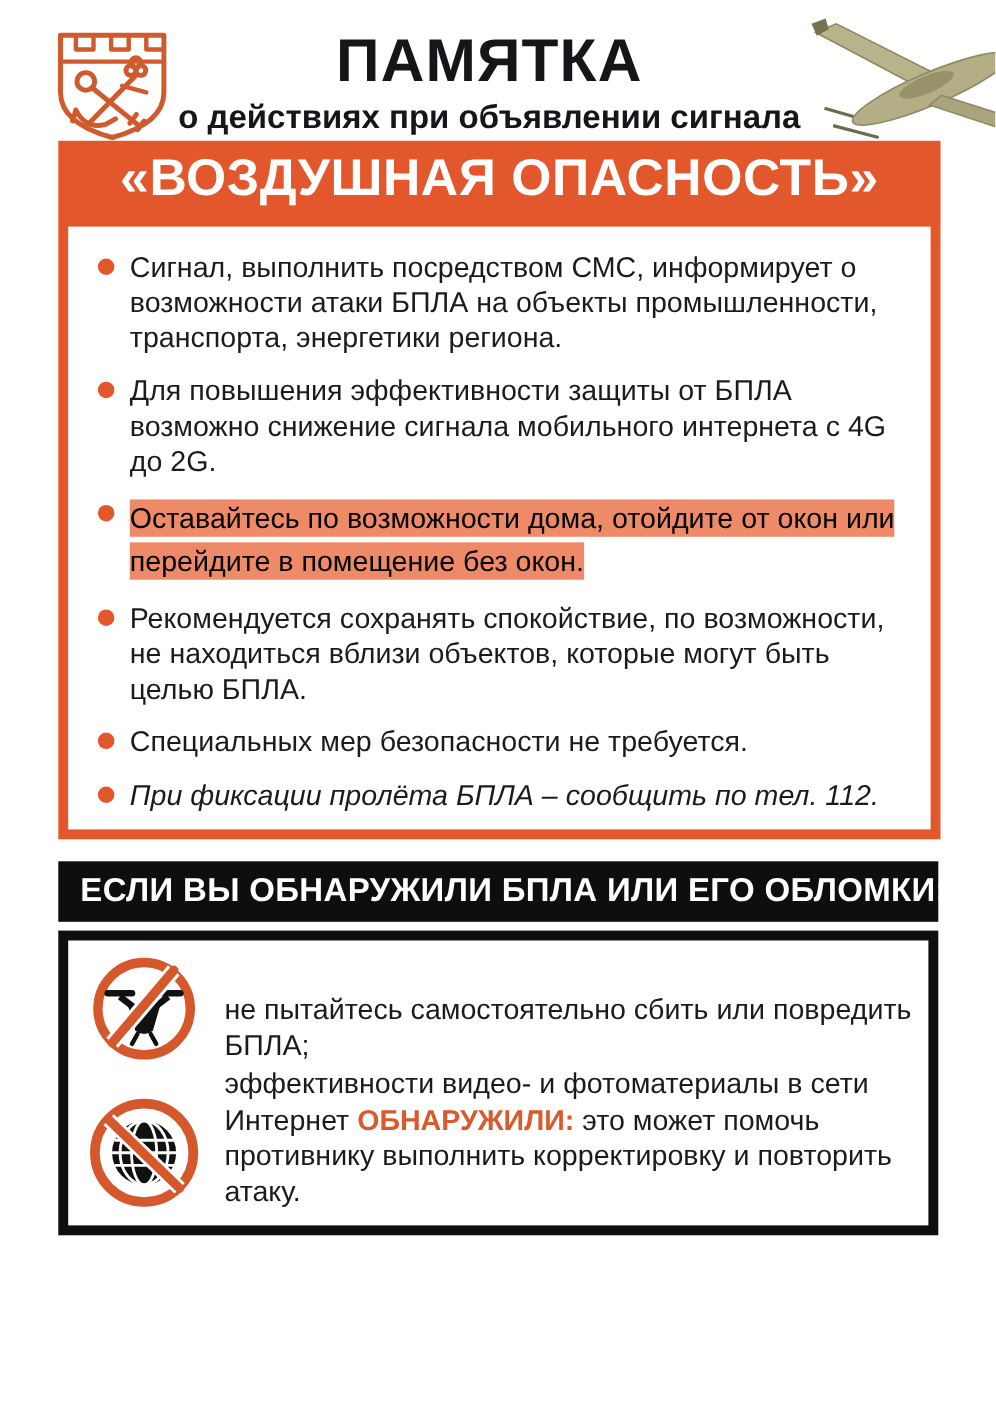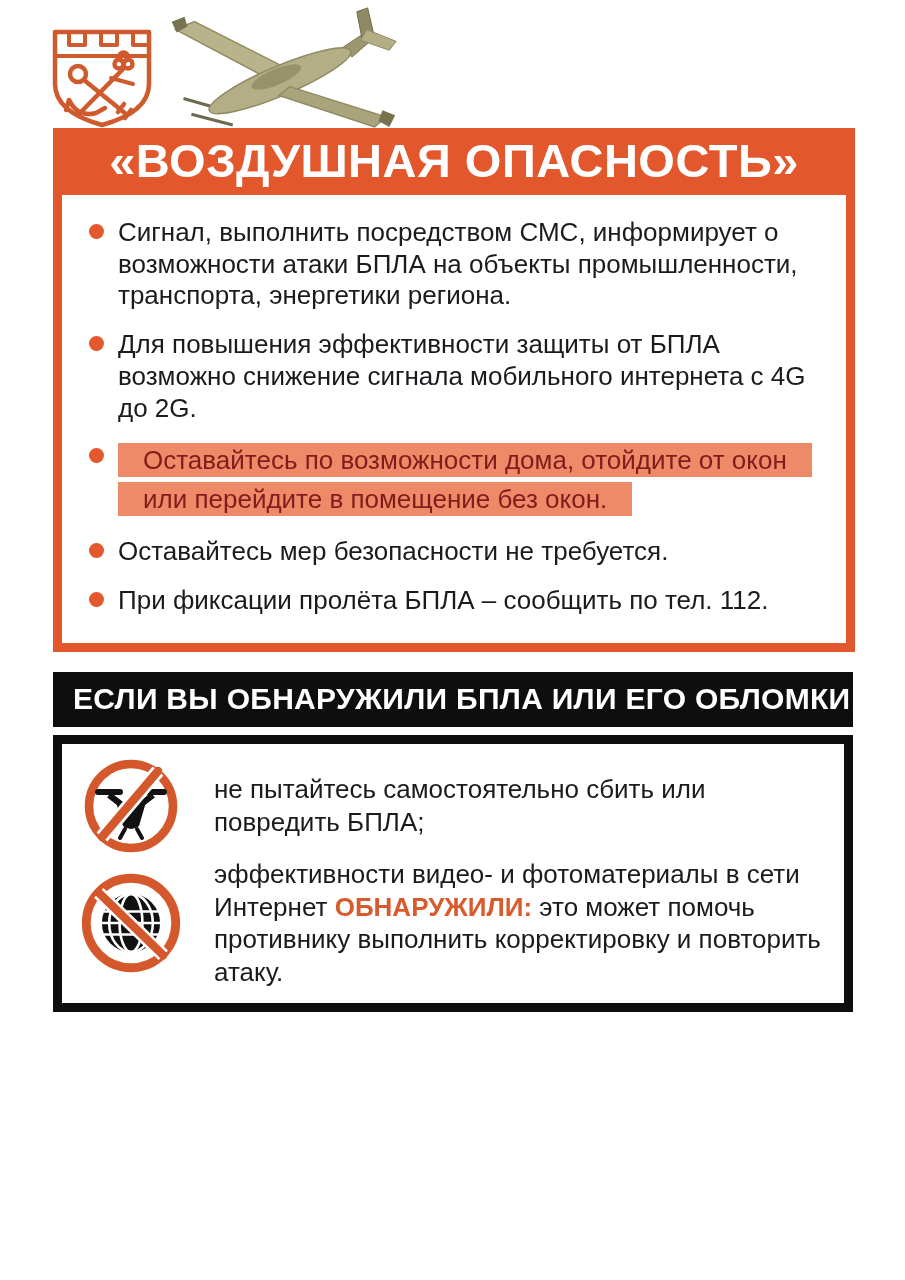--- a/index.html
+++ b/index.html
@@ -10,36 +10,36 @@
   
   .top{height:128px;display:flex;align-items:flex-start;}
   .emblem{margin:26px 0 0 46px;flex:0 0 116px;}
   .titles{flex:1;display:flex;flex-direction:column;align-items:center;justify-content:flex-end;
           padding-bottom:4px;height:124px;}
   .title{font-size:55px;font-weight:bold;letter-spacing:1px;line-height:1;color:#15151a;}
   .subtitle{font-size:30px;font-weight:bold;margin-top:7px;white-space:nowrap;color:#15151a;}
   .drone{flex:0 0 238px;margin-top:0;}
   
   .alert{margin:0 50px 0 53px;background:#e2572b;padding:0 9px 9px 9px;}
-  .alert-title{height:67px;line-height:66px;text-align:center;color:#fff;
+  .alert-title{height:78px;line-height:66px;text-align:center;color:#fff;
                font-weight:bold;font-size:47px;letter-spacing:0.5px;white-space:nowrap;}
   .alert-body{background:#ffffff;padding:22px 16px 14px 20px;}
   .bullet{display:flex;margin-bottom:17px;}
-  .bullet:last-child{margin-bottom:12px;}
+  .bullet:last-child{margin-bottom:0;font-style:italic;}
   .dot{width:15px;height:15px;border-radius:50%;background:#e2572b;flex:0 0 15px;margin:7px 14px 0 7px;}
   .btext{font-size:26px;line-height:1.22;margin:0;font-weight:500;}
   .hl-wrap{line-height:1.5;}
-  .hl{background:#ee8a68;color:#7f1d1d;padding:2px 25px;
+  .hl{background:#ee8a68;color:#000000;padding:2px 0;
       -webkit-box-decoration-break:clone;box-decoration-break:clone;}
   
   .found{margin:20px 52px 0 53px;}
   .found-header{background:#0e0e0e;color:#ffffff;font-weight:bold;font-size:30px;
                 padding:10px 8px 11px 20px;letter-spacing:0.3px;white-space:nowrap;}
   .found-box{border:9px solid #0e0e0e;margin-top:8px;padding:10px 14px 12px 10px;background:#fff;}
-  .row{display:flex;align-items:center;margin:2px 0;gap:10px;}
+  .row{display:flex;align-items:flex-end;margin:2px 0;}
   .ricon{flex:0 0 118px;display:flex;justify-content:center;align-items:center;}
   .ricon svg{width:100px;height:100px;}
   .row-tall .ricon svg{width:104px;height:104px;}
   .rtext{font-size:26px;line-height:1.26;margin:0 0 0 14px;font-weight:500;}
   .forbidden{color:#d85a2d;font-weight:bold;}
 </style>
 </head>
 <body>
 
 <div class="page">
@@ -51,20 +51,24 @@
         <path d="M8,30 H102" stroke-width="4"></path>
         <path d="M22,6 V19 H38 V6 M54,6 V19 H70 V6 M86,6 V19 H100" stroke-width="4"></path>
         <circle cx="31" cy="48" r="8"></circle>
         <path d="M37,54 L79,88 M71,86 l6,-8 M78,92 l6,-8"></path>
         <circle cx="72" cy="38" r="4.5"></circle>
           <circle cx="81" cy="38" r="4.5"></circle>
           <circle cx="76.5" cy="31" r="4.5"></circle>
         <path d="M76,43 L34,86 M22,74 Q31,92 49,87 M22,74 l-3,10 M49,87 l9,-5"></path>
         <path d="M64,52 L86,58" stroke-width="4"></path>
       </svg>
+    </div>
+    <div class="titles">
+      <div class="title">ПАМЯТКА</div>
+      <div class="subtitle">о действиях при объявлении сигнала</div>
     </div>
     <div class="drone">
       <svg width="238" height="128" viewBox="0 0 238 130">
         <line x1="20" y1="100" x2="62" y2="112" stroke="#6e6a4d" stroke-width="3"></line>
         <line x1="28" y1="116" x2="70" y2="127" stroke="#6e6a4d" stroke-width="3"></line>
         <polygon points="182,48 206,32 213,39 191,58" fill="#9c9770" stroke="#7c774f" stroke-width="1"></polygon>
         <polygon points="196,12 207,8 213,34 201,38" fill="#8f8a64" stroke="#6e6a4d" stroke-width="1"></polygon>
         <polygon points="206,30 236,42 229,51 200,41" fill="#b3ae85" stroke="#8f8a64" stroke-width="1"></polygon>
         <polygon points="12,30 31,22 142,78 127,91" fill="#b9b38b" stroke="#8f8a64" stroke-width="1.5"></polygon>
         <polygon points="8,22 21,17 24,27 13,33" fill="#77724f"></polygon>
@@ -90,24 +94,28 @@
       <div class="bullet">
         <span class="dot"></span>
         <p class="btext">Для повышения эффективности защиты от БПЛА возможно снижение сигнала мобильного интернета с 4G до 2G.</p>
       </div>
 
       <div class="bullet">
         <span class="dot"></span>
         <p class="btext hl-wrap"><span class="hl">Оставайтесь по возможности дома, отойдите от окон или перейдите в помещение без окон.</span></p>
       </div>
 
+      <div class="bullet">
+        <span class="dot"></span>
+        <p class="btext">Рекомендуется сохранять спокойствие, по возможности, не находиться вблизи объектов, которые могут быть целью БПЛА.</p>
+      </div>
 
       <div class="bullet">
         <span class="dot"></span>
-        <p class="btext">Оставайтесь мер безопасности не требуется.</p>
+        <p class="btext">Специальных мер безопасности не требуется.</p>
       </div>
 
       <div class="bullet">
         <span class="dot"></span>
         <p class="btext">При фиксации пролёта БПЛА – сообщить по тел. 112.</p>
       </div>
 
     </div>
   </section>
 

